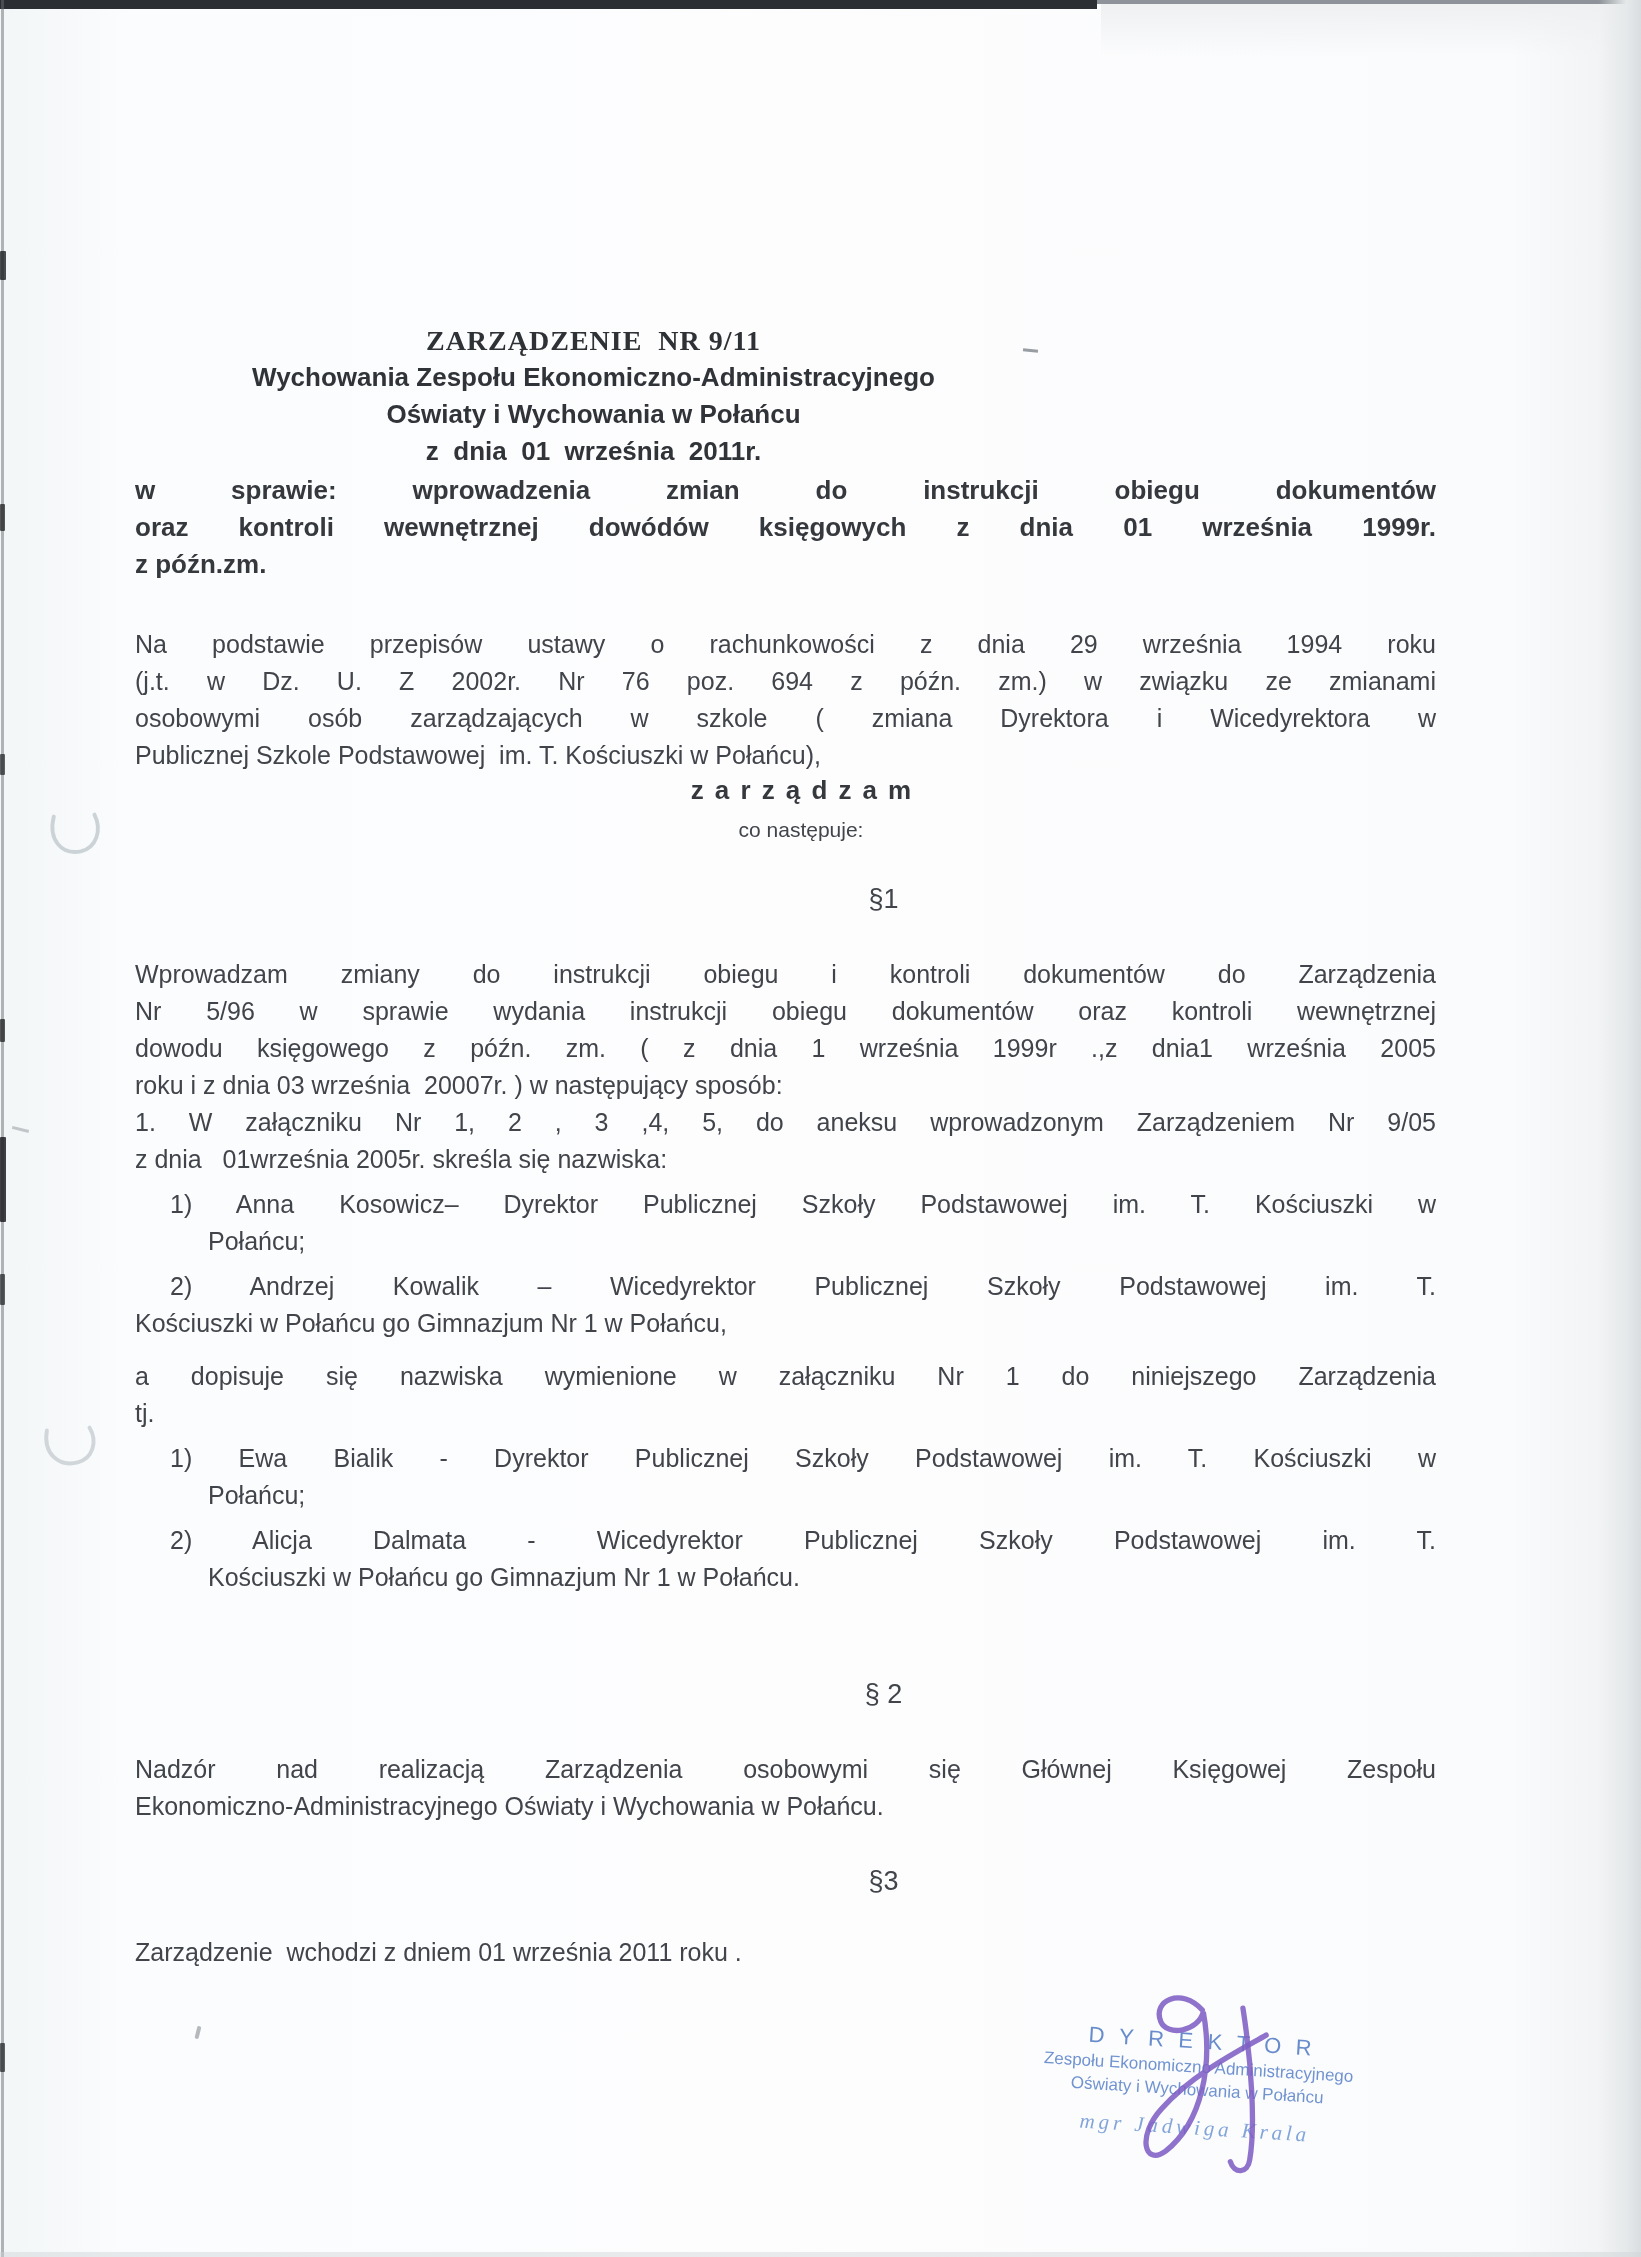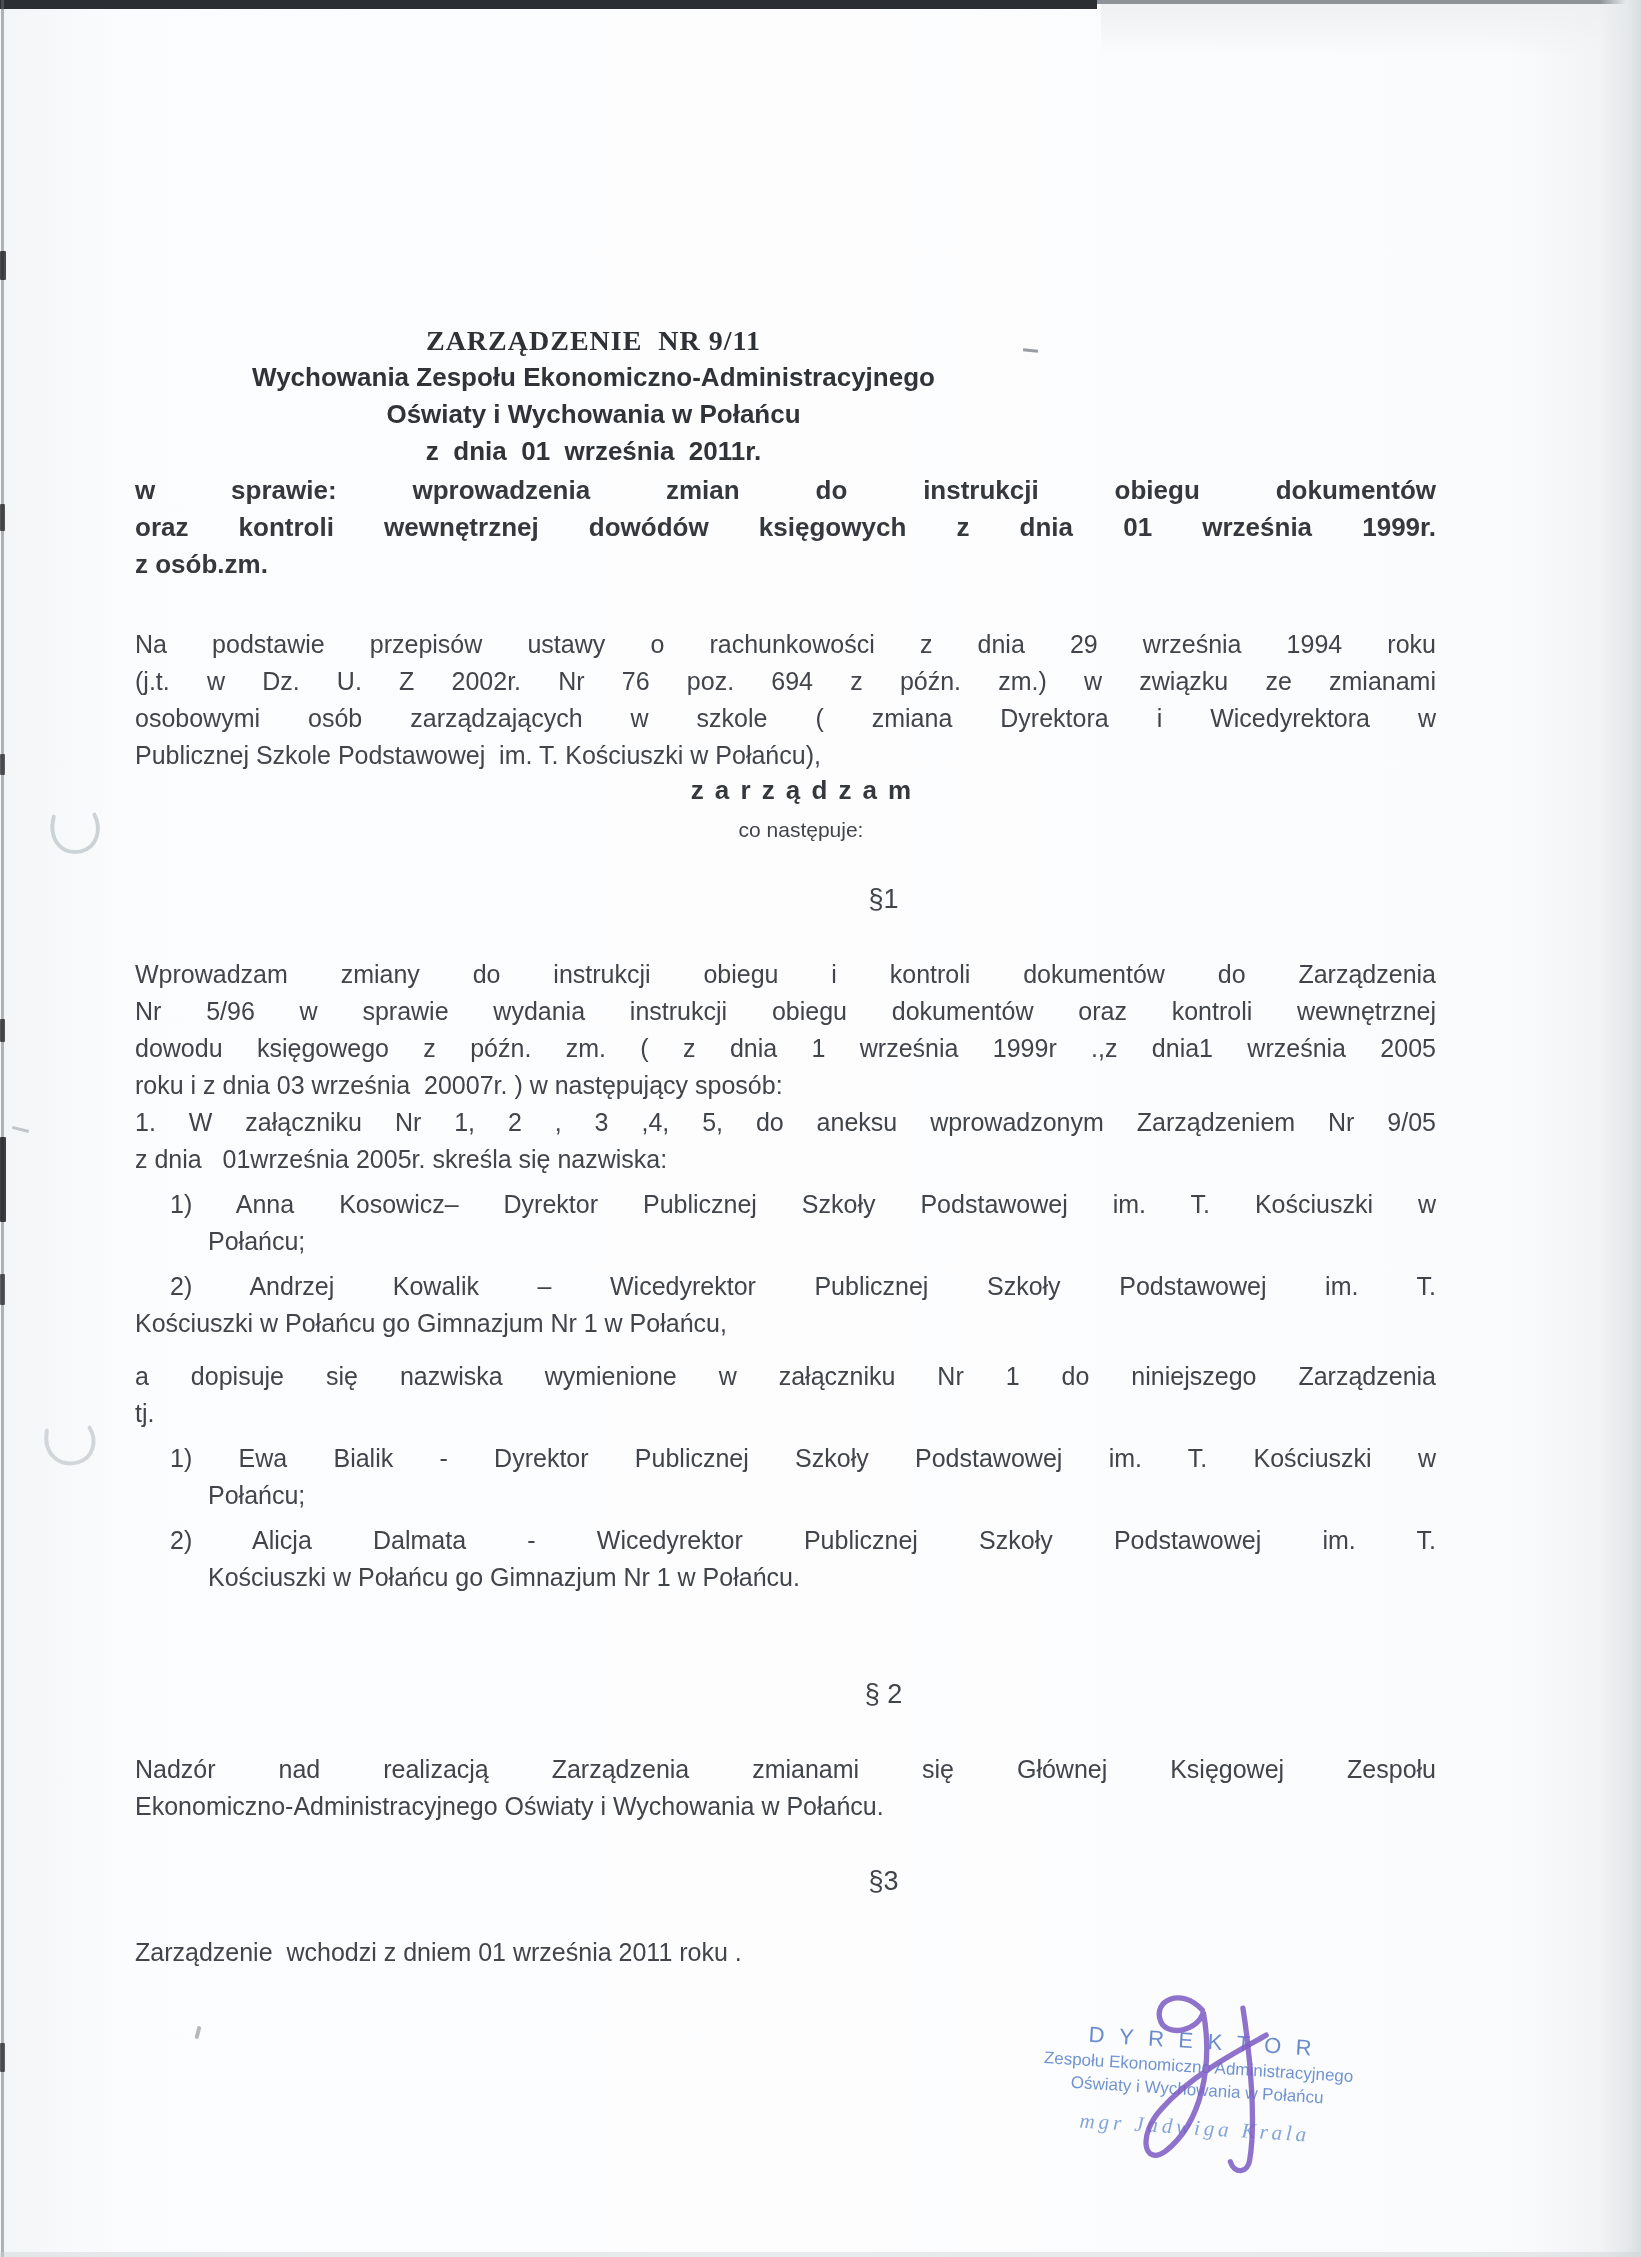--- a/index.html
+++ b/index.html
@@ -93,21 +93,21 @@
   <div class="heading">
     <div class="ln serif pre">ZARZĄDZENIE  NR 9/11</div>
     <div class="ln pre">Wychowania Zespołu Ekonomiczno-Administracyjnego</div>
     <div class="ln pre">Oświaty i Wychowania w Połańcu</div>
     <div class="ln pre">z  dnia  01  września  2011r.</div>
   </div>
 
   <div class="subject">
     <div class="ln jl">w sprawie: wprowadzenia zmian do instrukcji obiegu dokumentów</div>
     <div class="ln jl">oraz kontroli wewnętrznej dowódów księgowych z dnia 01 września 1999r.</div>
-    <div class="ln">z osób.zm.</div>
+    <div class="ln">z późn.zm.</div>
   </div>
 
   <div class="preamble">
     <div class="ln jl">Na podstawie przepisów ustawy o rachunkowości z dnia 29 września 1994 roku</div>
     <div class="ln jl">(j.t. w Dz. U. Z 2002r. Nr 76 poz. 694 z późn. zm.) w związku ze zmianami</div>
     <div class="ln jl">osobowymi osób zarządzających w szkole ( zmiana Dyrektora i Wicedyrektora w</div>
     <div class="ln pre">Publicznej Szkole Podstawowej  im. T. Kościuszki w Połańcu),</div>
   </div>
   <div class="decree">z a r z ą d z a m</div>
   <div class="following">co następuje:</div>
@@ -129,21 +129,21 @@
     <div class="ln jl">a dopisuje się nazwiska wymienione w załączniku Nr 1 do niniejszego Zarządzenia</div>
     <div class="ln">tj.</div>
     <div class="ln jl ind1">1) Ewa Bialik - Dyrektor Publicznej Szkoły Podstawowej im. T. Kościuszki w</div>
     <div class="ln ind2">Połańcu;</div>
     <div class="ln jl ind1">2) Alicja Dalmata - Wicedyrektor Publicznej Szkoły Podstawowej im. T.</div>
     <div class="ln ind2">Kościuszki w Połańcu go Gimnazjum Nr 1 w Połańcu.</div>
   </div>
 
   <div class="secmark sm2">§ 2</div>
   <div class="body4">
-    <div class="ln jl">Nadzór nad realizacją Zarządzenia zmianami się Głównej Księgowej Zespołu</div>
+    <div class="ln jl">Nadzór nad realizacją Zarządzenia osobowymi się Głównej Księgowej Zespołu</div>
     <div class="ln">Ekonomiczno-Administracyjnego Oświaty i Wychowania w Połańcu.</div>
   </div>
 
   <div class="secmark sm3">§3</div>
   <div class="body5">
     <div class="ln pre">Zarządzenie  wchodzi z dniem 01 września 2011 roku .</div>
   </div>
 
   <div class="stamp">
     <div class="stamp-title">DYREKTOR</div>

